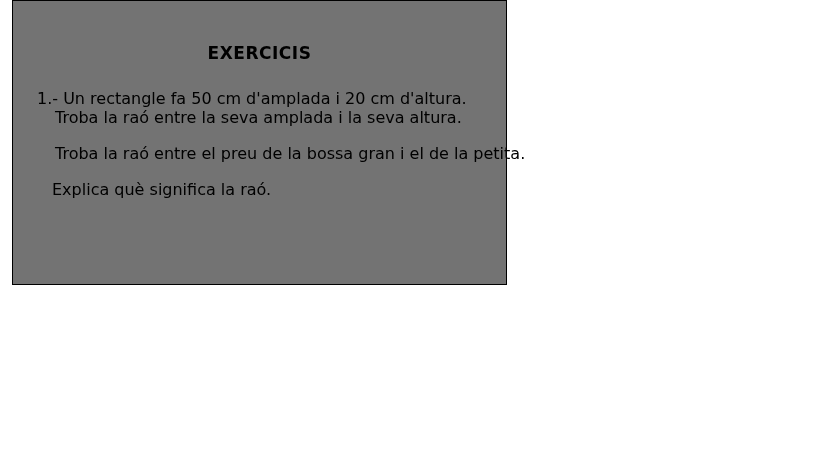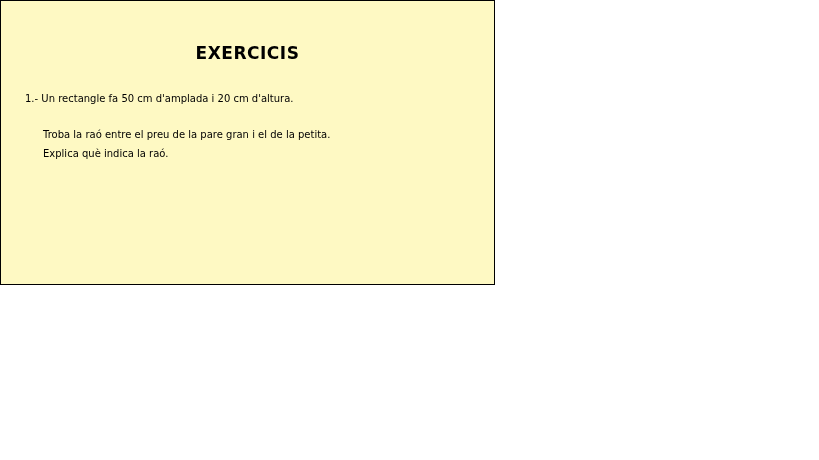--- a/index.html
+++ b/index.html
@@ -8,46 +8,46 @@
     background: #ffffff;
   }
   body {
     width: 819px;
     height: 460px;
     font-family: "DejaVu Sans", sans-serif;
     overflow: hidden;
   }
   .exercise-panel {
     position: absolute;
-    left: 0px;
+    left: 12px;
     top: 0px;
     width: 495px;
     height: 285px;
-    background: #fef9c3;
+    background: #737373;
     border: 1px solid #000000;
     box-sizing: border-box;
   }
   .panel-title {
     text-align: center;
     font-weight: bold;
     font-size: 17px;
     color: #000000;
     margin-top: 42px;
     letter-spacing: 0.5px;
     font-family: "DejaVu Sans", sans-serif;
   }
   .items {
     margin-top: 26px;
     padding-left: 24px;
   }
   .item {
     margin-bottom: 17px;
   }
   .line {
-    font-size: 10px;
+    font-size: 16px;
     color: #000000;
     line-height: 19px;
     white-space: pre;
     font-family: "DejaVu Sans", sans-serif;
   }
   .line.indent {
     padding-left: 18px;
   }
   .line.indent2 {
     padding-left: 15px;
@@ -55,24 +55,25 @@
 </style>
 </head>
 <body>
 
 <div class="exercise-panel">
   <div class="panel-title">EXERCICIS</div>
   <div class="items">
 
     <div class="item">
       <div class="line">1.- Un rectangle fa 50 cm d'amplada i 20 cm d'altura.</div>
+      <div class="line indent">Troba la raó entre la seva amplada i la seva altura.</div>
     </div>
 
     <div class="item">
-      <div class="line indent">Troba la raó entre el preu de la pare gran i el de la petita.</div>
-      <div class="line indent">Explica què indica la raó.</div>
+      <div class="line indent">Troba la raó entre el preu de la bossa gran i el de la petita.</div>
     </div>
 
     <div class="item">
+      <div class="line indent2">Explica què significa la raó.</div>
     </div>
 
   </div>
 </div>
 
 </body></html>

